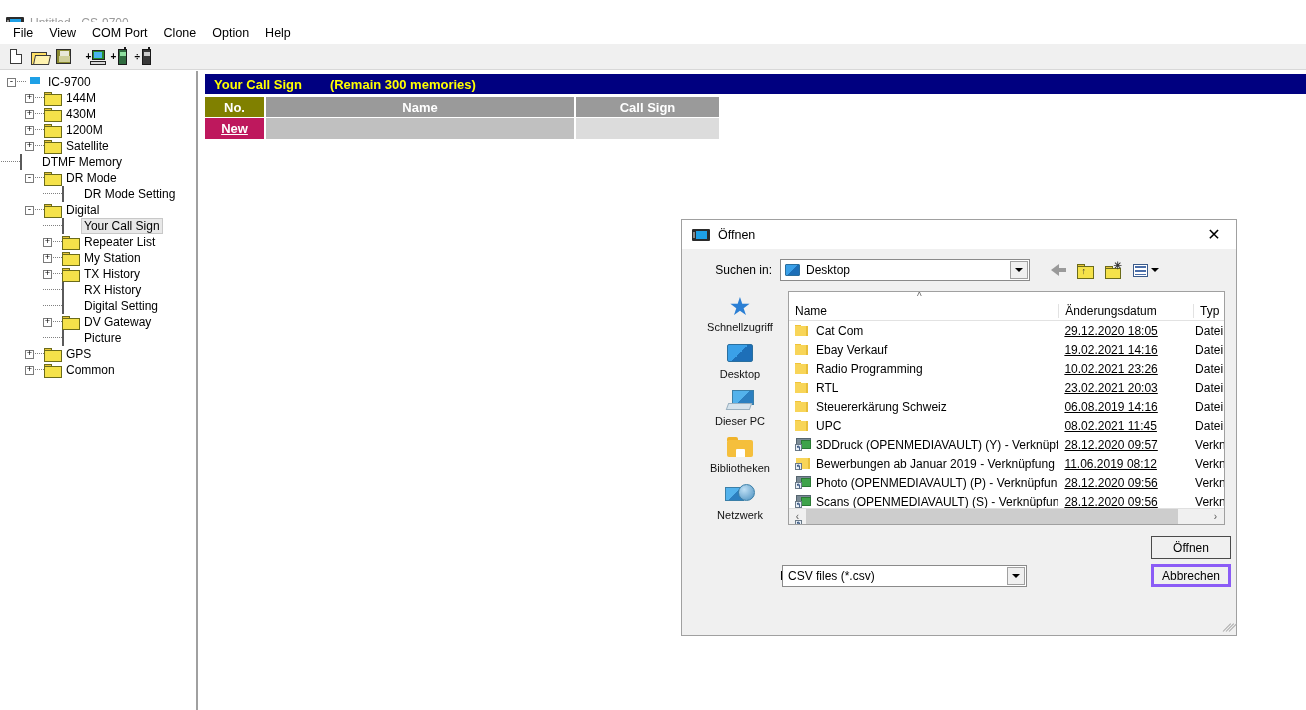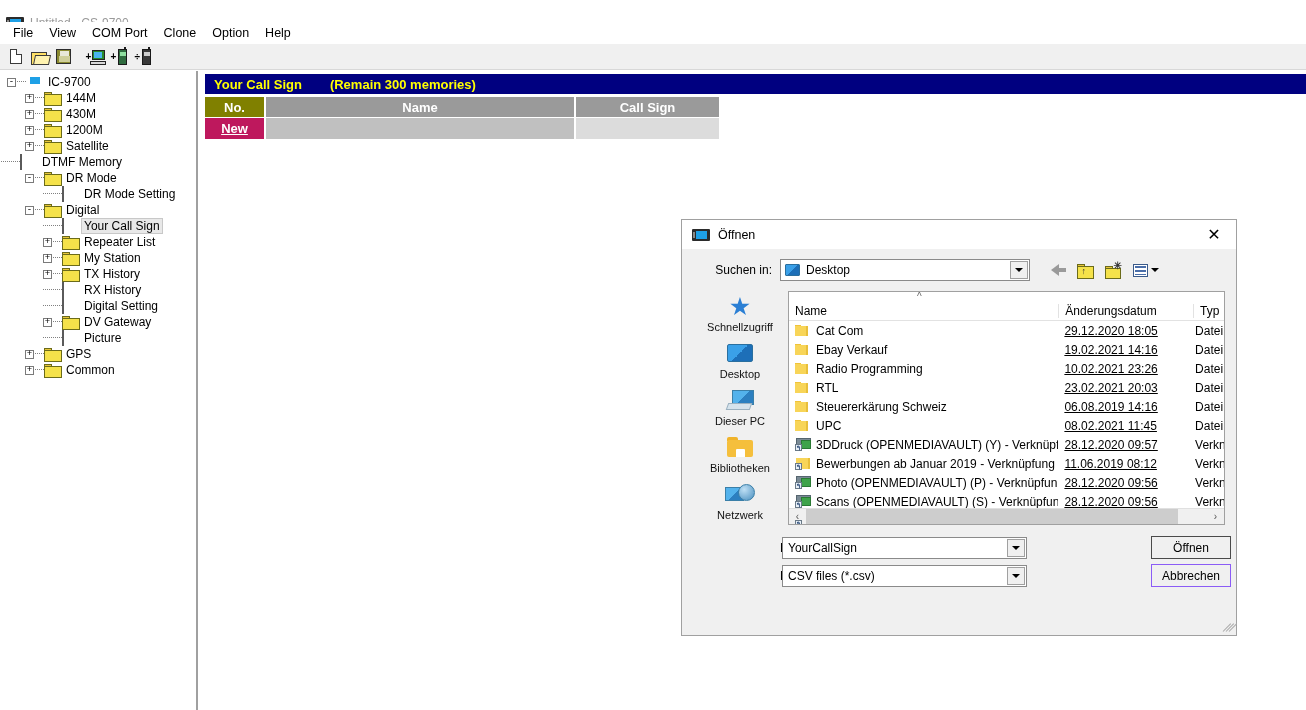--- a/index.html
+++ b/index.html
@@ -219,21 +219,21 @@
   
   #fl-hsb { position:absolute; left:0; bottom:0; width:435px; height:16px; background:#f0f0f0; border-top:1px solid #e0e0e0; display:flex; align-items:center;}
   #fl-hsb .ar { width:17px; text-align:center; font-size:10px; color:#555; }
   #fl-hsb .track { flex:1; height:16px; background:#f0f0f0; position:relative;}
   #fl-hsb .thumb { position:absolute; left:0; top:0; width:372px; height:16px; background:#cdcdcd;}
 
   
   .fname-row { position:absolute; left:0; top:286px; width:554px; height:26px; display:flex; align-items:center;}
   .ftype-row { position:absolute; left:0; top:314px; width:554px; height:26px; display:flex; align-items:center;}
   .dbtn {
-    position:absolute; width:80px; height:23px; background:#f0f0f0; border:1px solid #8b5cf6;
+    position:absolute; width:80px; height:23px; background:#f0f0f0; border:3px solid #8b5cf6;
     font-size:12px; display:flex; align-items:center; justify-content:center;
   }
   #btn-open { left:469px; top:287px; border:1px solid #4a4a4a; box-shadow: inset 0 0 0 1px #f0f0f0; }
   #btn-cancel { left:469px; top:315px; }
   #grip { position:absolute; right:1px; bottom:1px; width:14px; height:14px; }
   #grip i { position:absolute; background:#a8a8a8; width:11px; height:1px; transform-origin: left; }
 </style>
 </head>
 <body>
 
@@ -649,29 +649,20 @@
           </div>
         <div id="fl-hsb">
           <span class="ar">‹</span>
           <span class="track">
             <span class="thumb"></span>
           </span>
           <span class="ar">›</span>
         </div>
       </div>
 
-      <div class="fname-row">
-        <span class="lbl" style="width:98px; text-align:left; padding-left:98px;">Dateiname:</span>
-        <div class="combo" style="width:245px; margin-left:2px;">
-          <span style="padding-left:5px;">YourCallSign</span>
-          <span class="arrow">
-              <i></i>
-            </span>
-        </div>
-      </div>
 
       <div class="ftype-row">
         <span class="lbl" style="width:98px; text-align:left; padding-left:98px;">Dateityp:</span>
         <div class="combo" style="width:245px; margin-left:2px;">
           <span style="padding-left:5px;">CSV files (*.csv)</span>
           <span class="arrow">
               <i></i>
             </span>
         </div>
       </div>

